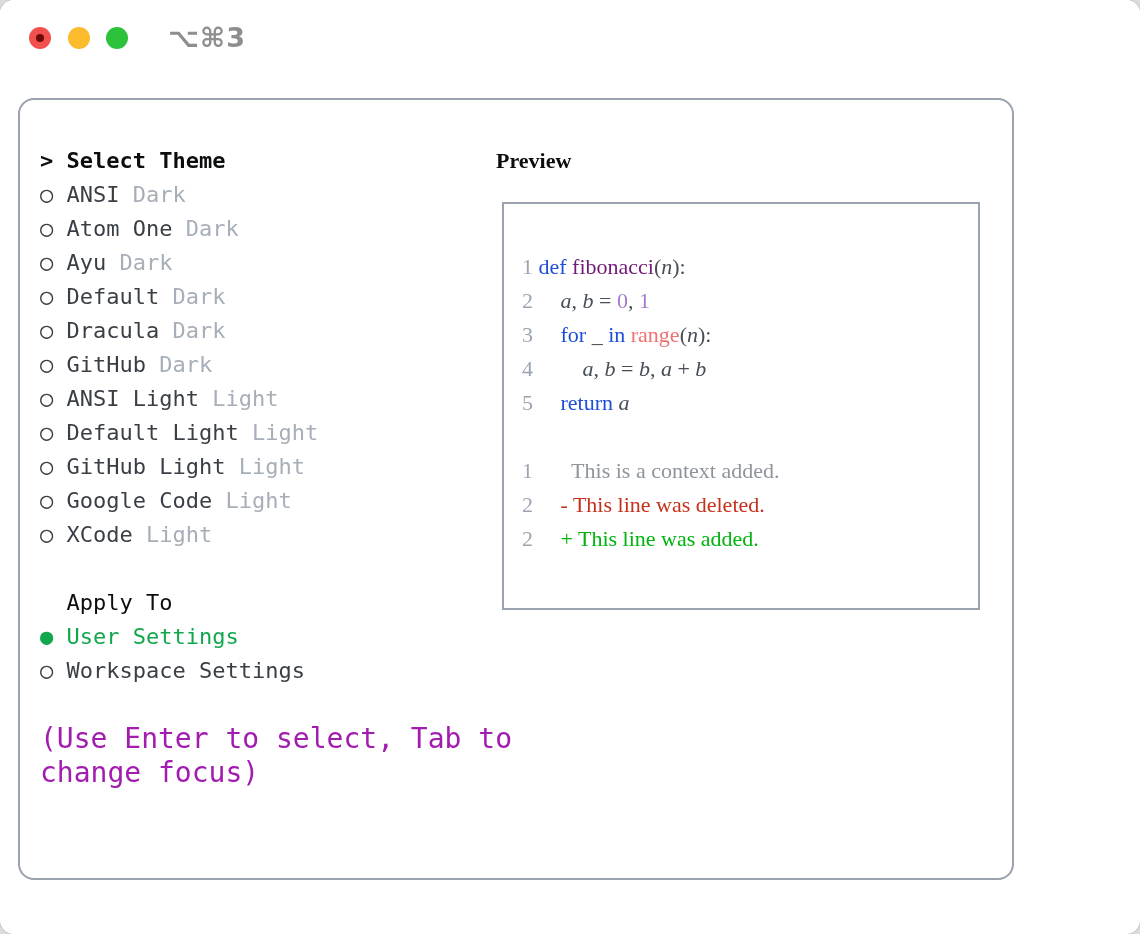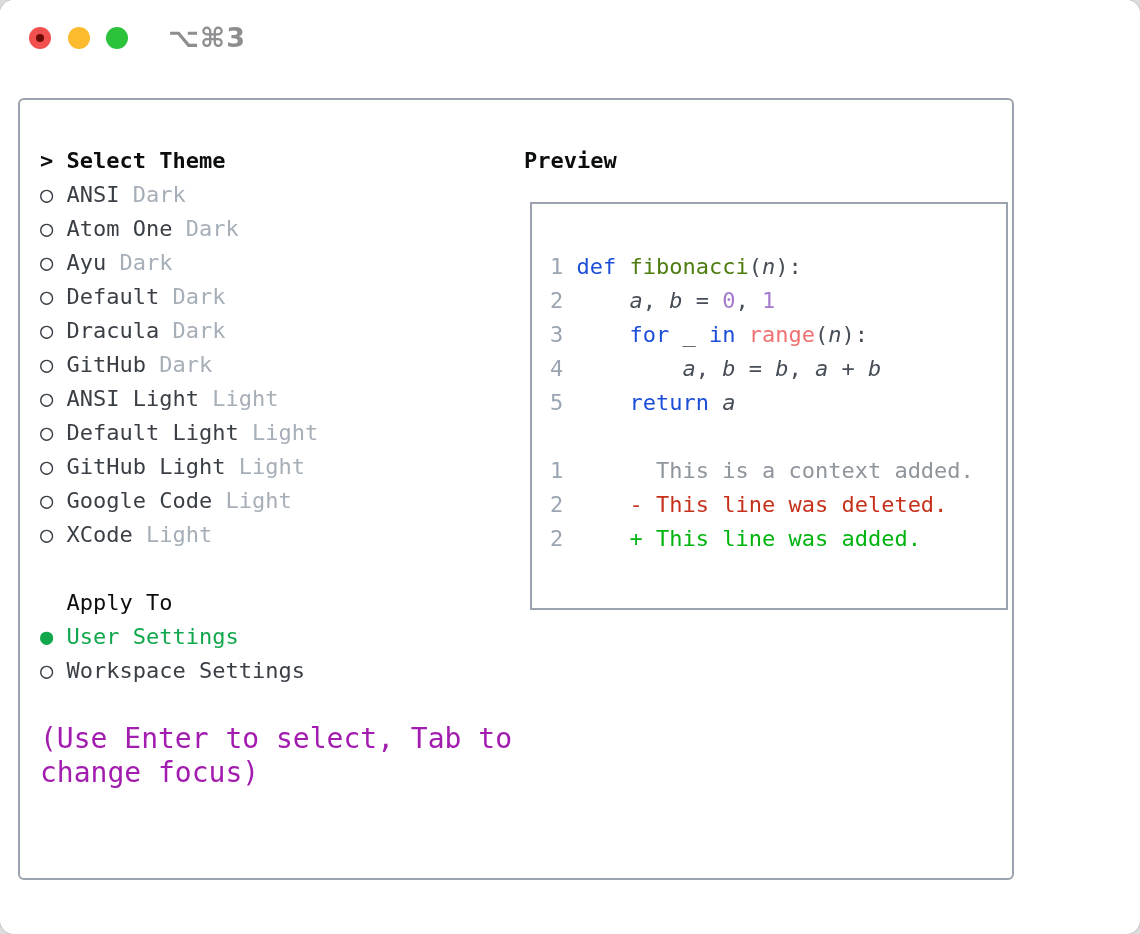--- a/index.html
+++ b/index.html
@@ -25,25 +25,25 @@
   .tl.yellow{left:68px;background:#fcba2d;}
   .tl.green{left:106px;background:#2dc23c;}
   .shortcut{
     position:absolute;left:168px;top:22px;
     font-family:"DejaVu Sans", sans-serif;
     font-size:27px;font-weight:bold;color:#8e8e90;letter-spacing:1px;
   }
   
   .panel{
     position:absolute;left:18px;top:98px;width:996px;height:782px;
-    border:2px solid #9aa2ad;border-radius:6px;background:#ffffff;
+    border:2px solid #9aa2ad;border-radius:16px;background:#ffffff;
     box-sizing:border-box;
   }
   .col-left{position:absolute;left:20px;top:44px;}
-  .col-right{position:absolute;left:504px;top:44px;width:486px;}
+  .col-right{position:absolute;left:476px;top:44px;width:486px;font-family:Liberation Serif, serif;}
   .row{
     white-space:pre;font-size:22px;line-height:34px;height:34px;color:#3a3f46;
   }
   .row .mk{color:#3a3f46;}
   .row.hdr{font-weight:bold;color:#0c0d0e;}
   .row.hdr .mk{color:#0c0d0e;}
   .row .tg{color:#a6aeb8;}
   .row.sel .mk, .row.sel .nm{color:#11a74c;}
   .row.blank{height:34px;}
   .row.section-hdr{font-weight:normal;color:#0c0d0e;}
@@ -52,21 +52,21 @@
   .pv-title{font-size:22px;line-height:34px;font-weight:bold;color:#0c0d0e;}
   .pv-box{
     margin-top:24px;margin-left:6px;width:478px;height:408px;
     border:2px solid #9aa2ad;background:#ffffff;box-sizing:border-box;
     padding:46px 0 0 18px;overflow:hidden;
   }
   .cl{white-space:pre;font-size:22px;line-height:34px;height:34px;color:#474e57;}
   .cl .num{color:#9aa5b1;}
   .cl .pl{color:#474e57;}
   .cl .kw{color:#1d4ed8;}
-  .cl .fn{color:#4d7c0f;}
+  .cl .fn{color:#701a75;}
   .cl .va{color:#474e57;font-style:italic;}
   .cl .nu{color:#a37acc;}
   .cl .ca{color:#f07171;}
   .cl .ctx{color:#8f959c;}
   .cl .del{color:#c6311c;text-align:right;}
   .cl .add{color:#00b40e;}
 </style>
 </head>
 <body>
 

